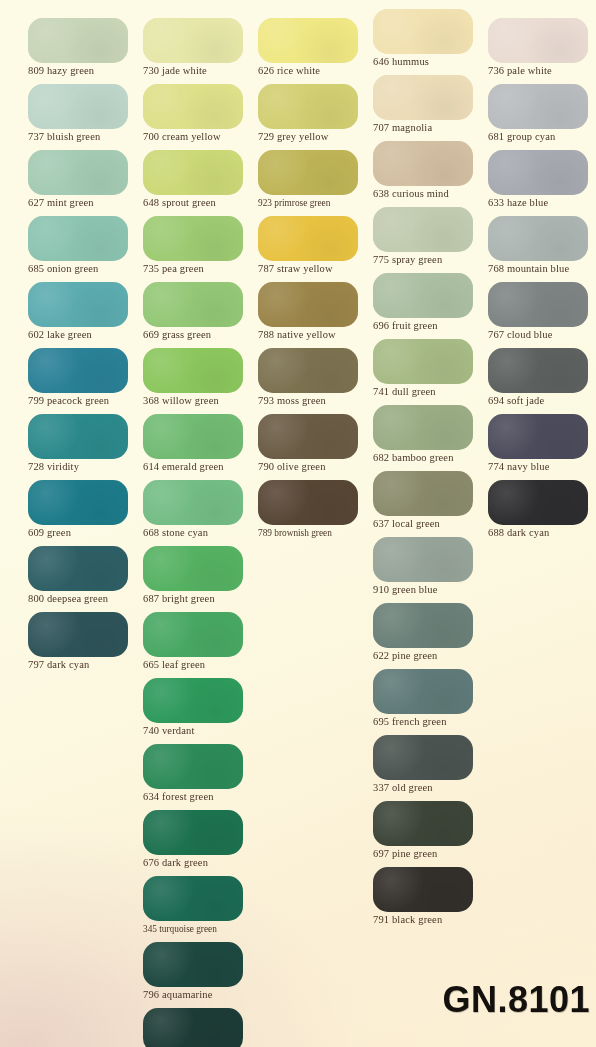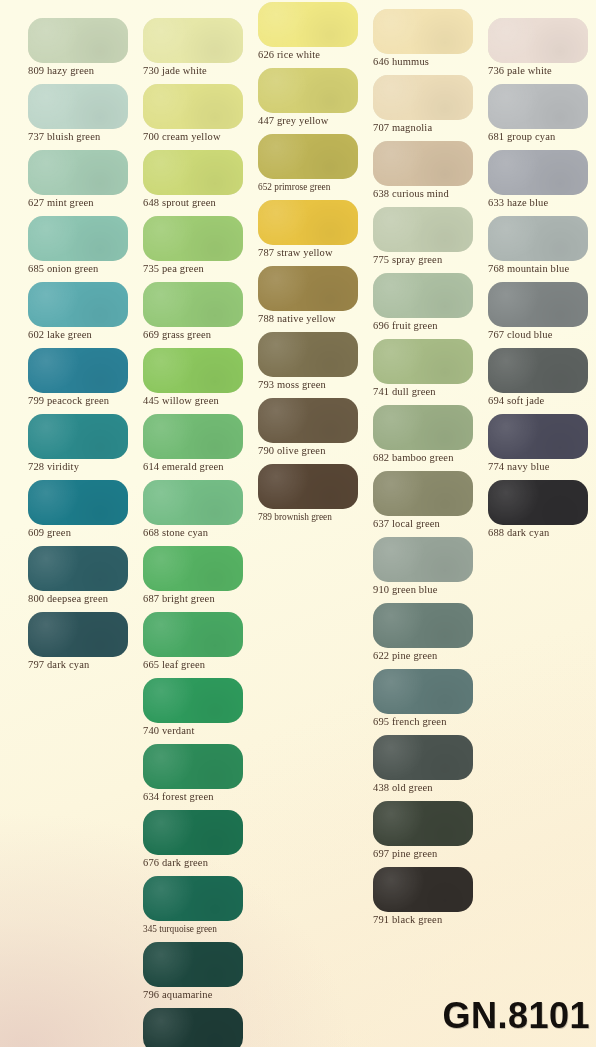--- a/index.html
+++ b/index.html
@@ -62,21 +62,21 @@
     white-space: nowrap;
     letter-spacing: 0.15px;
   }
   .label.small {
     font-size: 9.3px;
     letter-spacing: 0px;
   }
   #code {
     position: absolute;
     right: 6px;
-    bottom: 10px;
+    bottom: 26px;
     font-family: "Liberation Sans", "DejaVu Sans", sans-serif;
     font-weight: bold;
     font-size: 36px;
     letter-spacing: 0.5px;
     color: #14100d;
     text-shadow: 0.7px 0.7px 0 rgba(0,0,0,0.22);
   }
 </style>
 </head>
 <body>
@@ -141,21 +141,21 @@
         <div class="cell">
           <div class="swatch" style="background: rgb(158, 203, 115);"></div>
           <div class="label">735 pea green</div>
         </div>
         <div class="cell">
           <div class="swatch" style="background: rgb(148, 200, 119);"></div>
           <div class="label">669 grass green</div>
         </div>
         <div class="cell">
           <div class="swatch" style="background: rgb(140, 199, 94);"></div>
-          <div class="label">445 willow green</div>
+          <div class="label">368 willow green</div>
         </div>
         <div class="cell">
           <div class="swatch" style="background: rgb(114, 187, 116);"></div>
           <div class="label">614 emerald green</div>
         </div>
         <div class="cell">
           <div class="swatch" style="background: rgb(116, 189, 134);"></div>
           <div class="label">668 stone cyan</div>
         </div>
         <div class="cell">
@@ -183,32 +183,32 @@
           <div class="label small">345 turquoise green</div>
         </div>
         <div class="cell">
           <div class="swatch" style="background: rgb(30, 73, 64);"></div>
           <div class="label">796 aquamarine</div>
         </div>
         <div class="cell">
           <div class="swatch" style="background: rgb(30, 60, 55);"></div>
         </div>
       </div>
-      <div class="col" style="left: 258px; padding-top: 2px;">
+      <div class="col" style="left: 258px; padding-top: 18px;">
         <div class="cell">
           <div class="swatch" style="background: rgb(240, 232, 132);"></div>
           <div class="label">626 rice white</div>
         </div>
         <div class="cell">
           <div class="swatch" style="background: rgb(211, 207, 115);"></div>
-          <div class="label">447 grey yellow</div>
+          <div class="label">729 grey yellow</div>
         </div>
         <div class="cell">
           <div class="swatch" style="background: rgb(191, 181, 87);"></div>
-          <div class="label small">652 primrose green</div>
+          <div class="label small">923 primrose green</div>
         </div>
         <div class="cell">
           <div class="swatch" style="background: rgb(232, 195, 66);"></div>
           <div class="label">787 straw yellow</div>
         </div>
         <div class="cell">
           <div class="swatch" style="background: rgb(155, 133, 73);"></div>
           <div class="label">788 native yellow</div>
         </div>
         <div class="cell">
@@ -264,21 +264,21 @@
         <div class="cell">
           <div class="swatch" style="background: rgb(107, 128, 120);"></div>
           <div class="label">622 pine green</div>
         </div>
         <div class="cell">
           <div class="swatch" style="background: rgb(95, 122, 120);"></div>
           <div class="label">695 french green</div>
         </div>
         <div class="cell">
           <div class="swatch" style="background: rgb(75, 84, 80);"></div>
-          <div class="label">438 old green</div>
+          <div class="label">337 old green</div>
         </div>
         <div class="cell">
           <div class="swatch" style="background: rgb(61, 69, 57);"></div>
           <div class="label">697 pine green</div>
         </div>
         <div class="cell">
           <div class="swatch" style="background: rgb(51, 47, 43);"></div>
           <div class="label">791 black green</div>
         </div>
       </div>

